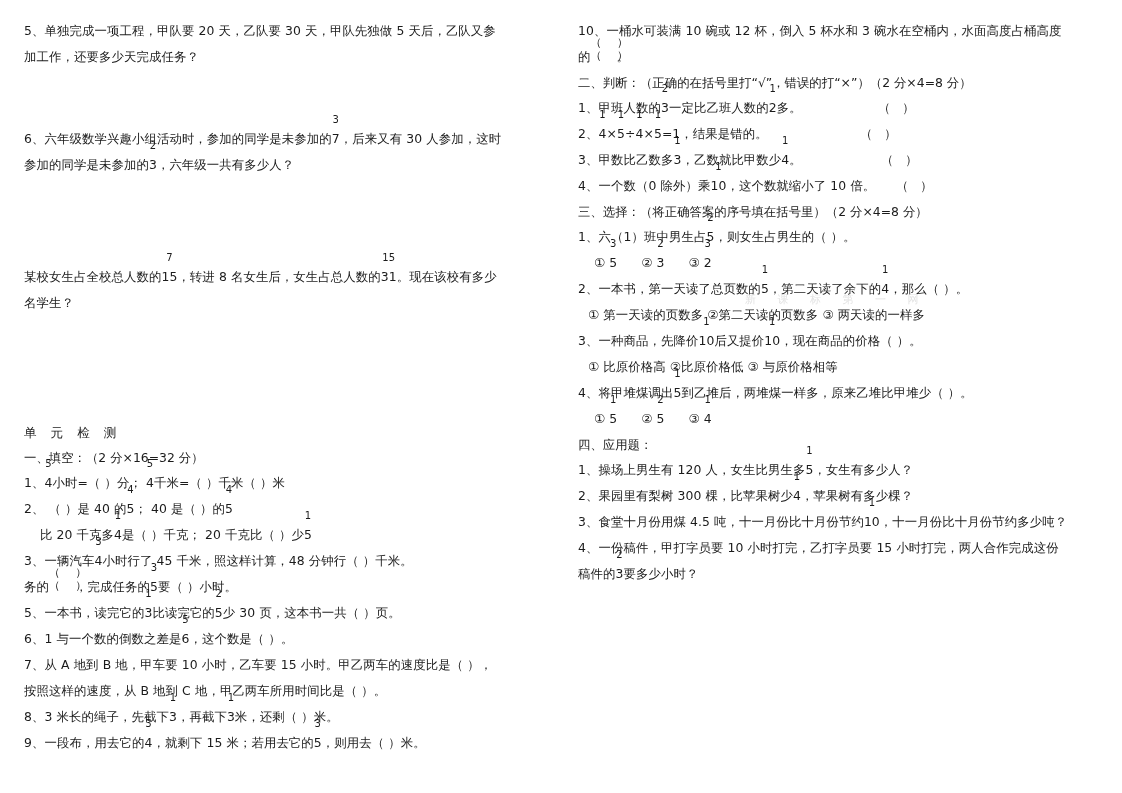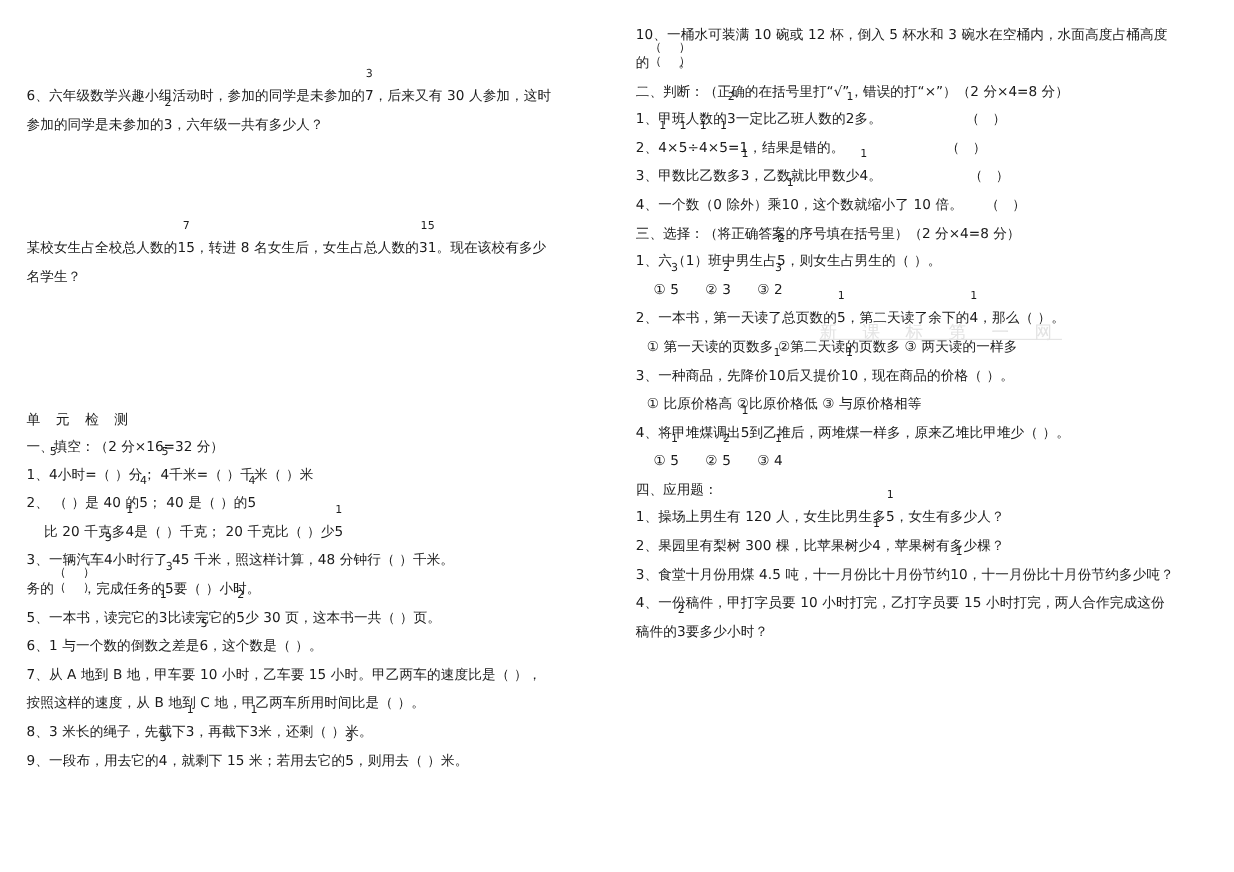--- a/index.html
+++ b/index.html
@@ -105,36 +105,39 @@
   }
 
   .opt { display: inline-block; }
   .opt + .opt { margin-left: 24px; }
 
   .ans-paren { letter-spacing: 4px; }
 
   
   .watermark {
     position: absolute;
-    font-size: 16px;
+    font-size: 11px;
     color: #e3e3e3;
     letter-spacing: 9px;
     white-space: nowrap;
     user-select: none;
     pointer-events: none;
-    text-decoration: underline;
   }
 </style>
 </head>
 <body>
 
 <div class="page">
 
   <div class="col col-left">
     <div id="left-root">
+        <div class="blk">
+          <div class="line wrap"><span>5、</span><span>单独完成一项工程，甲队要 20 天，乙队要 30 天，甲队先独做 5 天后，乙队又参</span></div>
+          <div class="line wrap"><span>加工作，还要多少天完成任务？</span></div>
+        </div>
         <div class="gap-lg"></div>
         <div class="blk">
           <div class="line wrap"><span>6、</span><span>六年级数学兴趣小组活动时，参加的同学是未参加的</span><span class="frac"><span class="num">3</span><span class="den">7</span></span><span>，后来又有 30 人参加，这时</span></div>
           <div class="line wrap"><span>参加的同学是未参加的</span><span class="frac"><span class="num">2</span><span class="den">3</span></span><span>，六年级一共有多少人？</span></div>
         </div>
         <div class="gap-xl"></div>
         <div class="blk">
           <div class="line wrap"><span>某校女生占全校总人数的</span><span class="frac"><span class="num">7</span><span class="den">15</span></span><span>，转进 8 名女生后，女生占总人数的</span><span class="frac"><span class="num">15</span><span class="den">31</span></span><span>。现在该校有多少</span></div>
           <div class="line wrap"><span>名学生？</span></div>
         </div>

